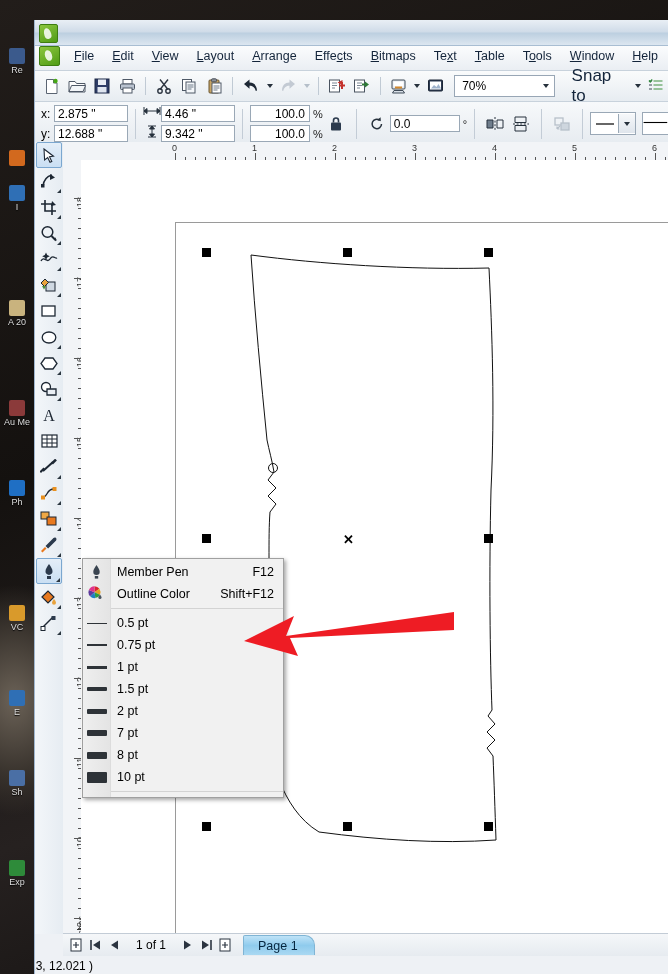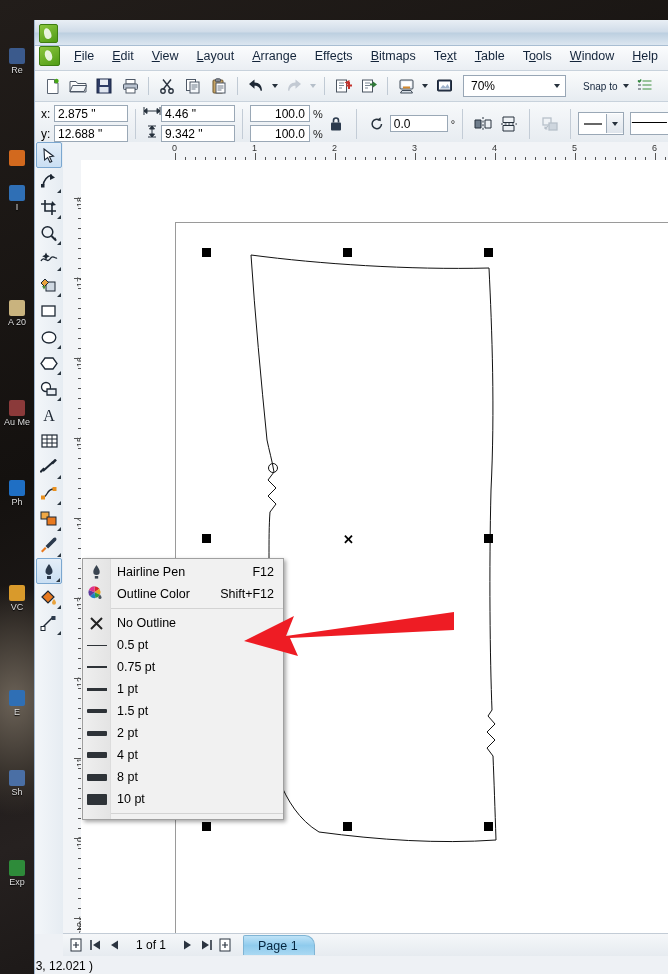--- a/index.html
+++ b/index.html
@@ -45,21 +45,21 @@
   #toolbar{height:30px;background:linear-gradient(180deg,#fafbfc 0%,#e7ecf1 100%);
     border-bottom:1px solid #c8d2dc;display:flex;align-items:center;padding-left:4px;}
   .tb{width:24px;height:24px;margin:0 1px;display:flex;align-items:center;justify-content:center;
     position:relative;}
   .tsep{width:1px;height:18px;background:#c0cad4;margin:0 5px;}
   .caret{width:0;height:0;border-left:3.5px solid transparent;border-right:3.5px solid transparent;
     border-top:4px solid #26313c;margin:0 3px;}
   .caret.dis{border-top-color:#b5bfc9;}
   #zoombox{width:92px;height:20px;background:#fff;border:1px solid #98a6b5;display:flex;
     align-items:center;justify-content:space-between;padding:0 2px 0 7px;margin-left:6px;font-size:12px;color:#000;}
-  .snaplbl{font-size:10px;color:#13243a;margin-left:17px;}
+  .snaplbl{font-size:17px;color:#13243a;margin-left:17px;}
   
   #propbar{height:43px;background:linear-gradient(180deg,#f7f9fb 0%,#e6ebf0 100%);
     border-bottom:1px solid #c0cad4;display:flex;align-items:center;padding-left:6px;}
   .pcol{display:flex;flex-direction:column;justify-content:center;gap:2px;}
   .prow{display:flex;align-items:center;height:18px;}
   .plab{font-size:12px;color:#000;width:13px;text-align:left;}
   .pfld{width:74px;height:17px;background:#fff;border:1px solid #9aa8b6;font-size:12px;
     padding:0 3px;line-height:17px;color:#000;box-sizing:border-box;}
   .pfld.sm{width:60px;text-align:right;padding-right:4px;}
   .punit{font-size:11px;color:#222;margin-left:3px;}
@@ -122,21 +122,21 @@
 </head>
 <body>
 
 <div id="desktop">
     <div class="dicon" style="top: 48px;"><span class="gl" style="background: rgb(59, 90, 140);"></span><span>Re</span></div>
     <div class="dicon" style="top: 150px;"><span class="gl" style="background: rgb(210, 105, 30);"></span><span></span></div>
     <div class="dicon" style="top: 185px;"><span class="gl" style="background: rgb(47, 111, 181);"></span><span>I</span></div>
     <div class="dicon" style="top: 300px;"><span class="gl" style="background: rgb(201, 179, 126);"></span><span>A 20</span></div>
     <div class="dicon" style="top: 400px;"><span class="gl" style="background: rgb(139, 58, 58);"></span><span>Au Me</span></div>
     <div class="dicon" style="top: 480px;"><span class="gl" style="background: rgb(31, 111, 196);"></span><span>Ph</span></div>
-    <div class="dicon" style="top: 585px;"><span class="gl" style="background: rgb(217, 154, 43);"></span><span>VC</span></div>
+    <div class="dicon" style="top: 605px;"><span class="gl" style="background: rgb(217, 154, 43);"></span><span>VC</span></div>
     <div class="dicon" style="top: 690px;"><span class="gl" style="background: rgb(47, 111, 181);"></span><span>E</span></div>
     <div class="dicon" style="top: 770px;"><span class="gl" style="background: rgb(74, 111, 165);"></span><span>Sh</span></div>
     <div class="dicon" style="top: 860px;"><span class="gl" style="background: rgb(46, 139, 58);"></span><span>Exp</span></div>
   </div>
 
 <div id="win">
 
   <div id="titlebar">
     <span class="corel-logo"></span>
   </div>
@@ -320,21 +320,21 @@
           <path d="M4.5 6.5V4.5a2.5 2.5 0 015 0v2" fill="none" stroke="#2b3a4d" stroke-width="1.6"></path>
         </svg>
     </span>
     <div class="psep"></div>
     <span class="tb">
       <svg width="16" height="16" viewBox="0 0 16 16">
           <path d="M12.5 8a4.7 4.7 0 11-2-3.9" fill="none" stroke="#26313c" stroke-width="1.5"></path>
           <path d="M11.6 1.2l.2 4-3.8-1.2z" fill="#26313c"></path>
         </svg>
     </span>
-    <span class="pfld" style="width:58px">0.0</span>
+    <span class="pfld" style="width:70px">0.0</span>
     <span class="punit">°</span>
     <div class="psep"></div>
     <span class="tb">
       <svg width="18" height="16" viewBox="0 0 18 16">
           <path d="M9 1v14" stroke="#26313c" stroke-dasharray="2 1.6"></path>
           <path d="M1 4h6v8h-6z" fill="#6f7d8c" stroke="#26313c"></path>
           <path d="M11 4h6v8h-6z" fill="none" stroke="#26313c"></path>
         </svg>
     </span>
     <span class="tb">
@@ -731,21 +731,21 @@
 <div id="flyout">
   <div class="gutter"></div>
   <div id="flyout-items">
       <div class="fitem">
         <span class="fic">
           <svg width="13" height="16" viewBox="0 0 13 16">
             <path d="M6.5 1c1.9 2.8 3.2 4.7 3.2 6.7A3.2 3.2 0 016.5 11a3.2 3.2 0 01-3.2-3.3C3.3 5.7 4.6 3.8 6.5 1z" fill="#3a4450"></path>
             <rect x="4.8" y="12" width="3.4" height="2.6" fill="#3a4450"></rect>
           </svg>
         </span>
-        <span class="flab">Hairline Pen</span>
+        <span class="flab">Member Pen</span>
         <span class="fkey">F12</span>
       </div>
       <div class="fitem">
         <span class="fic">
           <svg width="17" height="16" viewBox="0 0 17 16">
             <g transform="translate(6.5,6.2)">
               <path d="M0 0 L0 -6 A6 6 0 014.9 -3.4 Z" fill="#d9262c"></path>
               <path d="M0 0 L4.9 -3.4 A6 6 0 015.4 2.6 Z" fill="#e8a020"></path>
               <path d="M0 0 L5.4 2.6 A6 6 0 01.9 5.9 Z" fill="#2f9e3f"></path>
               <path d="M0 0 L.9 5.9 A6 6 0 01-4.4 4.1 Z" fill="#1f7fc4"></path>
@@ -754,29 +754,20 @@
             </g>
             <path d="M12 8.5c1 1.5 1.6 2.4 1.6 3.2a1.7 1.7 0 01-3.3 0c0-.8.6-1.7 1.7-3.2z" fill="#4a5561"></path>
           </svg>
         </span>
         <span class="flab">Outline Color</span>
         <span class="fkey">Shift+F12</span>
       </div>
       <div class="fsep"></div>
       <div class="fitem">
         <span class="fic">
-          <svg width="15" height="15" viewBox="0 0 15 15">
-            <path d="M2 2l11 11M13 2L2 13" stroke="#222" stroke-width="2"></path>
-          </svg>
-        </span>
-        <span class="flab">No Outline</span>
-        <span class="fkey"></span>
-      </div>
-      <div class="fitem">
-        <span class="fic">
           <span class="swatch" style="display:block;height:1px;border-radius:0px;"></span>
         </span>
         <span class="flab">0.5 pt</span>
         <span class="fkey"></span>
       </div>
       <div class="fitem">
         <span class="fic">
           <span class="swatch" style="display:block;height:2px;border-radius:0px;"></span>
         </span>
         <span class="flab">0.75 pt</span>
@@ -800,21 +791,21 @@
         <span class="fic">
           <span class="swatch" style="display:block;height:5px;border-radius:1px;"></span>
         </span>
         <span class="flab">2 pt</span>
         <span class="fkey"></span>
       </div>
       <div class="fitem">
         <span class="fic">
           <span class="swatch" style="display:block;height:6px;border-radius:1px;"></span>
         </span>
-        <span class="flab">4 pt</span>
+        <span class="flab">7 pt</span>
         <span class="fkey"></span>
       </div>
       <div class="fitem">
         <span class="fic">
           <span class="swatch" style="display:block;height:7px;border-radius:1px;"></span>
         </span>
         <span class="flab">8 pt</span>
         <span class="fkey"></span>
       </div>
       <div class="fitem">

